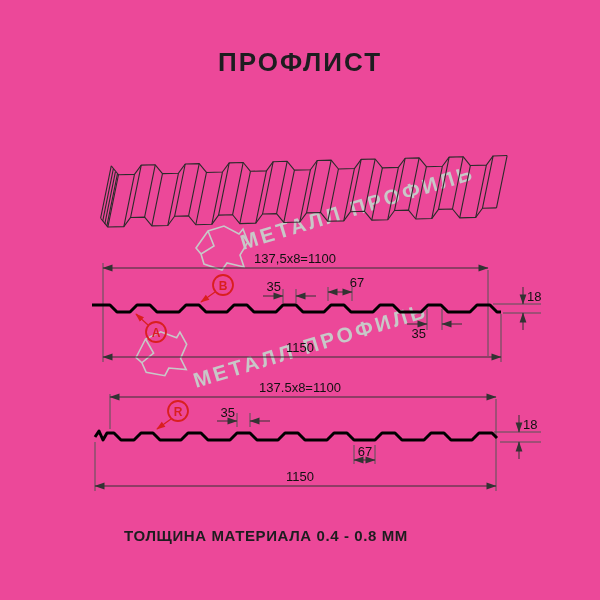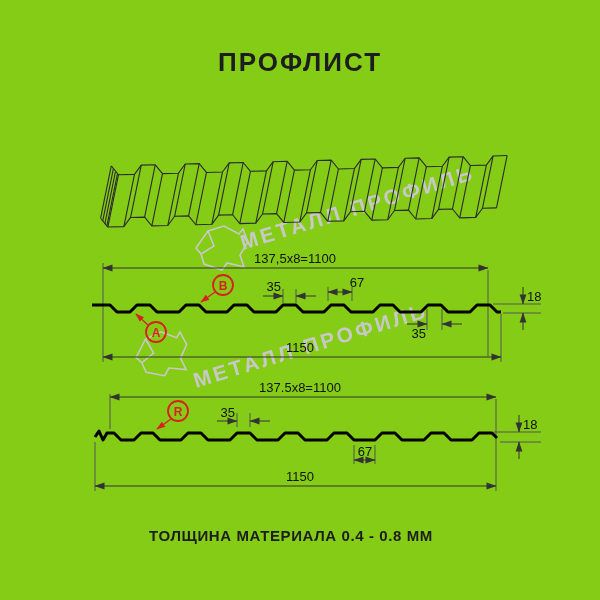--- a/index.html
+++ b/index.html
@@ -1,23 +1,23 @@
 <!DOCTYPE html>
 <html><head>
 <meta charset="utf-8">
 <style>
   html,body{margin:0;padding:0;background:#ffffff;}
-  .page{position:relative;width:600px;height:600px;background:#84cc16;overflow:hidden;
+  .page{position:relative;width:600px;height:600px;background:#ec4899;overflow:hidden;
         font-family:"Liberation Sans",sans-serif;}
   .title{position:absolute;top:49px;left:0;width:600px;text-align:center;
          font-size:26px;font-weight:700;letter-spacing:2px;color:#1d1d1f;line-height:1;}
   .subtitle{position:absolute;top:84px;left:0;width:600px;text-align:center;
          font-size:14px;font-weight:600;letter-spacing:1px;color:#1d1d1f;line-height:1;}
   .footer{position:absolute;top:527px;left:0;width:532px;text-align:center;
-         font-size:15px;font-weight:600;letter-spacing:0.6px;color:#1d1d1f;line-height:1.2;padding-left:25px;}
+         font-size:15px;font-weight:600;letter-spacing:0.6px;color:#1d1d1f;line-height:1.2;}
   svg{position:absolute;top:0;left:0;}
   svg text{font-family:"Liberation Sans",sans-serif;}
   .dim-t{font-size:13px;fill:#111111;}
   .wm-t{font-size:21px;font-weight:700;letter-spacing:3px;fill:#c8c8c8;}
   .lbl-t{font-size:12px;font-weight:700;fill:#d91f1f;}
 </style>
 </head>
 <body>
 
 <div class="page">

